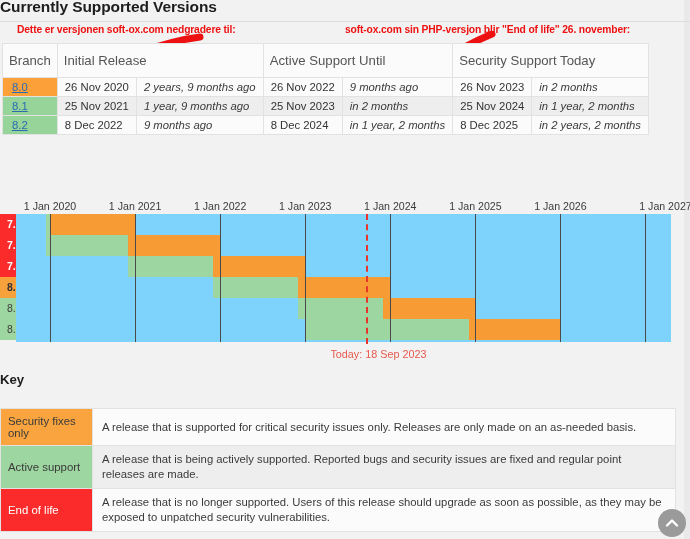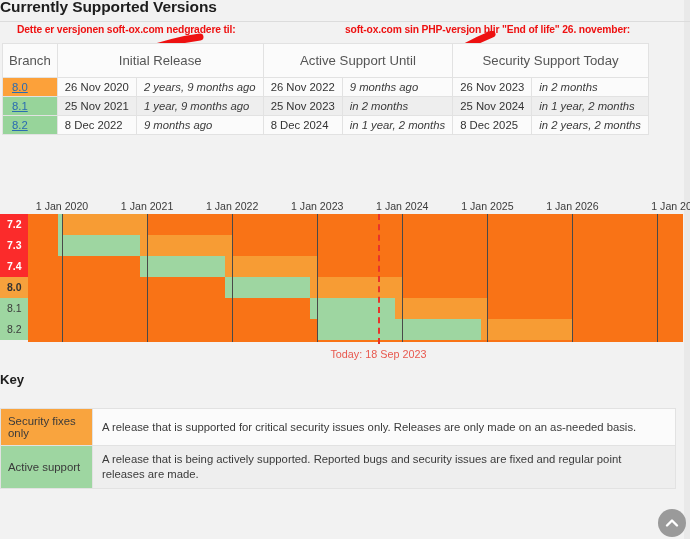--- a/index.html
+++ b/index.html
@@ -50,21 +50,20 @@
   .vtable th, .vtable td {
     border: 1px solid #e2e2e2;
     padding: 3px 7px;
     text-align: left;
     white-space: nowrap;
   }
   .vtable thead th {
     font-weight: normal;
     font-size: 13.2px;
     color: #555;
-    text-align: center;
     padding: 9px 6px;
     background: #fbfbfb;
   }
   .vtable thead th.branch-h { text-align: left; }
   .vtable tbody tr:nth-child(even) td { background: #eeeeee; }
   .vtable tbody tr:nth-child(odd)  td { background: #fbfbfb; }
   .vtable td.rel { font-style: italic; color: #3a3a3a; }
   .vtable td.branch { text-align: left; padding-left: 9px; }
   .vtable td.branch a {
     color: #2b6cb0; text-decoration: underline; font-size: 11.3px;
@@ -92,23 +91,23 @@
   .vlabel {
     height: 21px; line-height: 21px;
     font-size: 10.5px; font-weight: bold;
     padding-left: 7px; color: #fff;
   }
   .vlabel.eol { background: #fb2b2b; color: #ffffff; }
   .vlabel.sec { background: #f6a13c; color: #333; }
   .vlabel.act { background: #9ed6a1; color: #3c3c3c; font-weight: normal; }
 
   .plot {
-    position: absolute; left: 28px; top: 16px;
+    position: absolute; left: 16px; top: 16px;
     width: 655px; height: 128px;
-    background: #f97316;
+    background: #7dd3fc;
   }
   .gridline {
     position: absolute; top: 0; width: 1px; height: 128px;
     background: #4a4a4a;
   }
   .tick-label {
     position: absolute; top: -14px;
     font-size: 10.6px; color: #3b3b3b;
     transform: translateX(-50%);
     white-space: nowrap;
@@ -288,20 +287,24 @@
   <table class="ktable">
     <tbody>
       <tr>
         <td class="kname k-sec">Security fixes only</td>
         <td class="kdesc">A release that is supported for critical security issues only. Releases are only made on an as-needed basis.</td>
       </tr>
       <tr>
         <td class="kname k-act">Active support</td>
         <td class="kdesc">A release that is being actively supported. Reported bugs and security issues are fixed and regular point releases are made.</td>
       </tr>
+      <tr>
+        <td class="kname k-eol">End of life</td>
+        <td class="kdesc">A release that is no longer supported. Users of this release should upgrade as soon as possible, as they may be exposed to unpatched security vulnerabilities.</td>
+      </tr>
     </tbody>
   </table>
 
   <div class="scrolltop">
     <svg width="16" height="16" viewBox="0 0 16 16">
       <path d="M3 10.5 L8 5.5 L13 10.5" stroke="#ffffff" stroke-width="2.4" fill="none" stroke-linecap="round" stroke-linejoin="round"></path>
     </svg>
   </div>
 
 </div>

